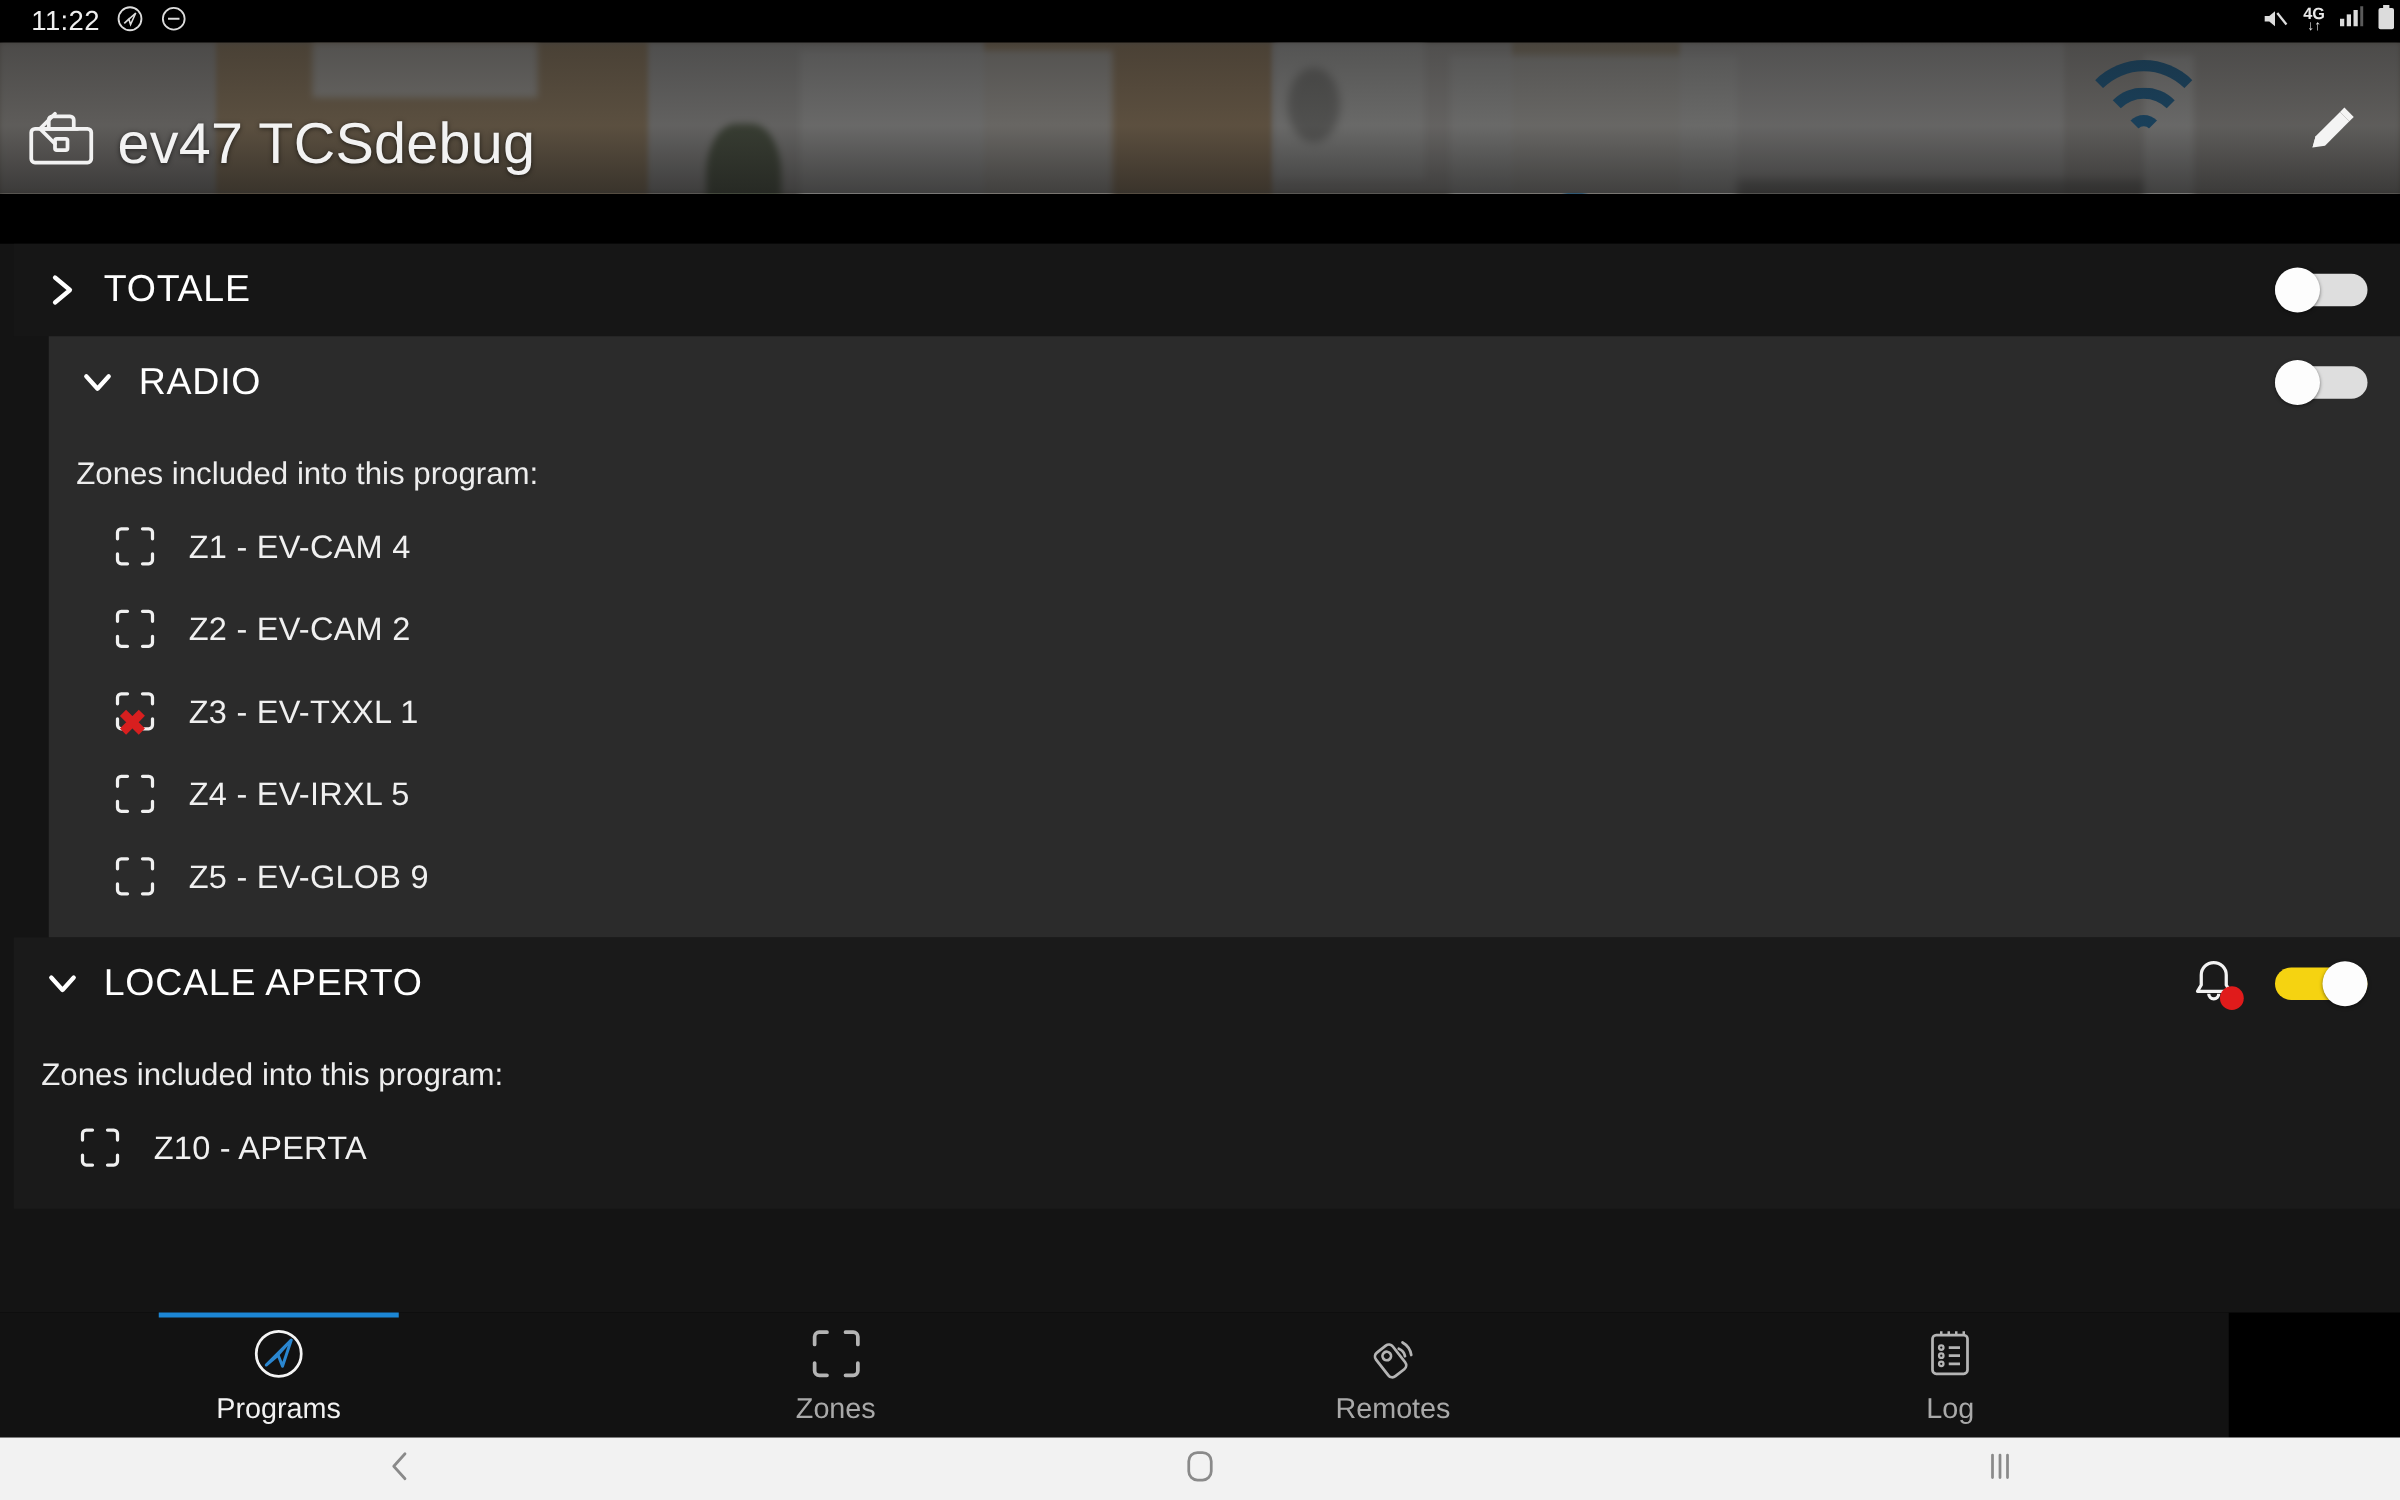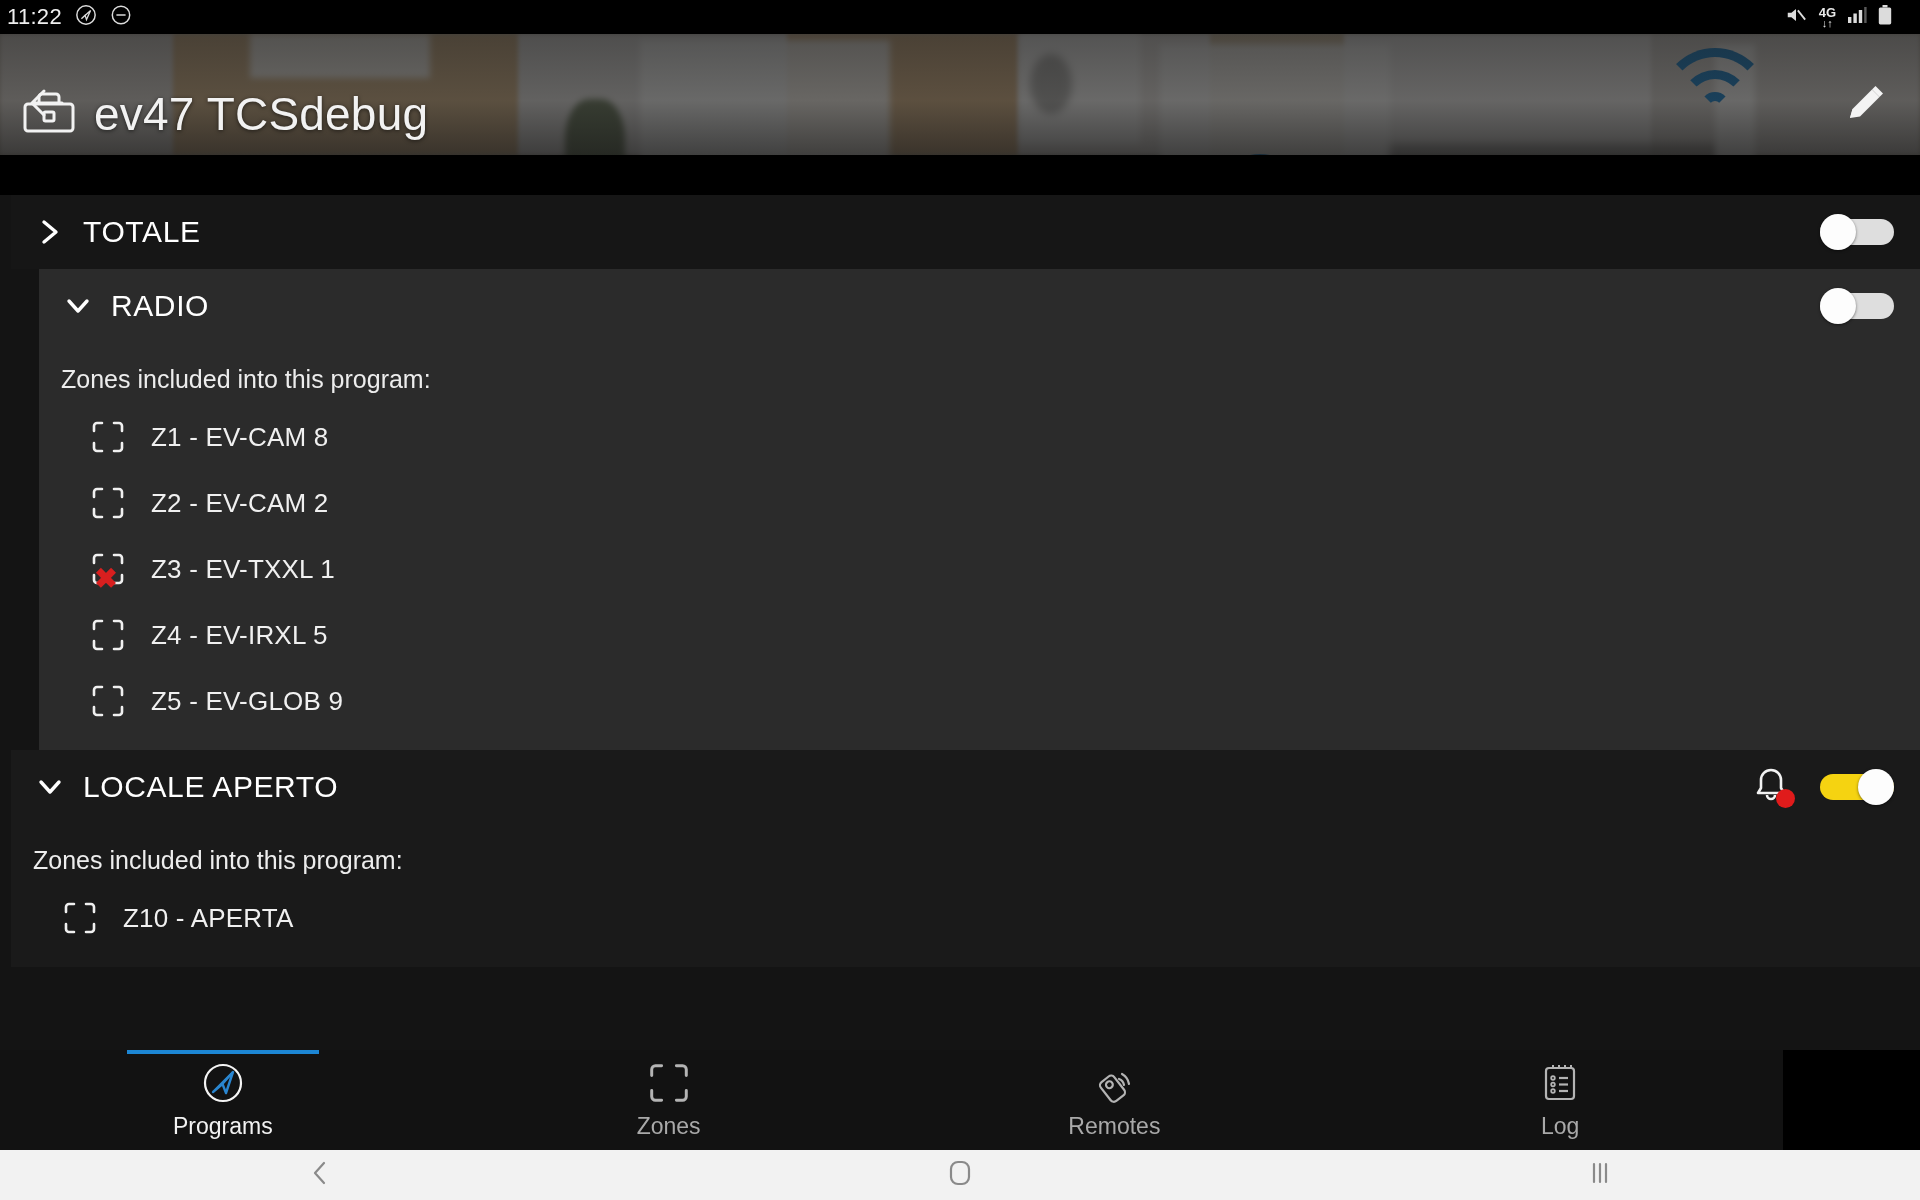--- a/index.html
+++ b/index.html
@@ -10,23 +10,23 @@
     overflow: hidden;
   }
   #app { position: relative; width: 1920px; height: 1200px; background: #000; }
 
   
   .statusbar {
     position: absolute; top: 0; left: 0; width: 1920px; height: 34px;
     background: #000; color: #e8e8e8;
     display: flex; align-items: center; z-index: 40;
   }
-  .sb-left { display: flex; align-items: center; gap: 13px; padding-left: 7px; }
+  .sb-left { display: flex; align-items: center; gap: 13px; padding-left: 25px; }
   .sb-time { font-size: 22px; letter-spacing: .3px; color: #efefef; }
-  .sb-right { margin-left: auto; display: flex; align-items: center; gap: 11px; padding-right: 28px; }
+  .sb-right { margin-left: auto; display: flex; gap: 11px; padding-right: 4px; }
   .sb-4g { display:flex; flex-direction:column; align-items:center; line-height:1; }
   .sb-4g .lbl { font-size: 13px; font-weight: 700; color:#e8e8e8; }
   .sb-4g .arr { font-size: 11px; color:#e8e8e8; margin-top:-1px; }
 
   
   .header {
     position: absolute; top: 34px; left: 0; width: 1920px; height: 121px;
     overflow: hidden;
   }
   .header-photo { position: absolute; inset: 0; background: #a9a195; }
@@ -254,21 +254,21 @@
       </div>
       <div class="section-body">
         <div class="zones-label">Zones included into this program:</div>
 
         <div class="zone-row">
           <span class="zone-icon-wrap">
             <svg width="34" height="34" viewBox="0 0 34 34">
                 <path d="M3 11 V6 a3 3 0 0 1 3-3 h5 M23 3 h5 a3 3 0 0 1 3 3 v5 M31 23 v5 a3 3 0 0 1 -3 3 h-5 M11 31 H6 a3 3 0 0 1 -3 -3 v-5" fill="none" stroke="#f0f0f0" stroke-width="2.6" stroke-linecap="round"></path>
               </svg>
           </span>
-          <span class="zone-label">Z1 - EV-CAM 8</span>
+          <span class="zone-label">Z1 - EV-CAM 4</span>
         </div>
 
         <div class="zone-row">
           <span class="zone-icon-wrap">
             <svg width="34" height="34" viewBox="0 0 34 34">
                 <path d="M3 11 V6 a3 3 0 0 1 3-3 h5 M23 3 h5 a3 3 0 0 1 3 3 v5 M31 23 v5 a3 3 0 0 1 -3 3 h-5 M11 31 H6 a3 3 0 0 1 -3 -3 v-5" fill="none" stroke="#f0f0f0" stroke-width="2.6" stroke-linecap="round"></path>
               </svg>
           </span>
           <span class="zone-label">Z2 - EV-CAM 2</span>
         </div>

